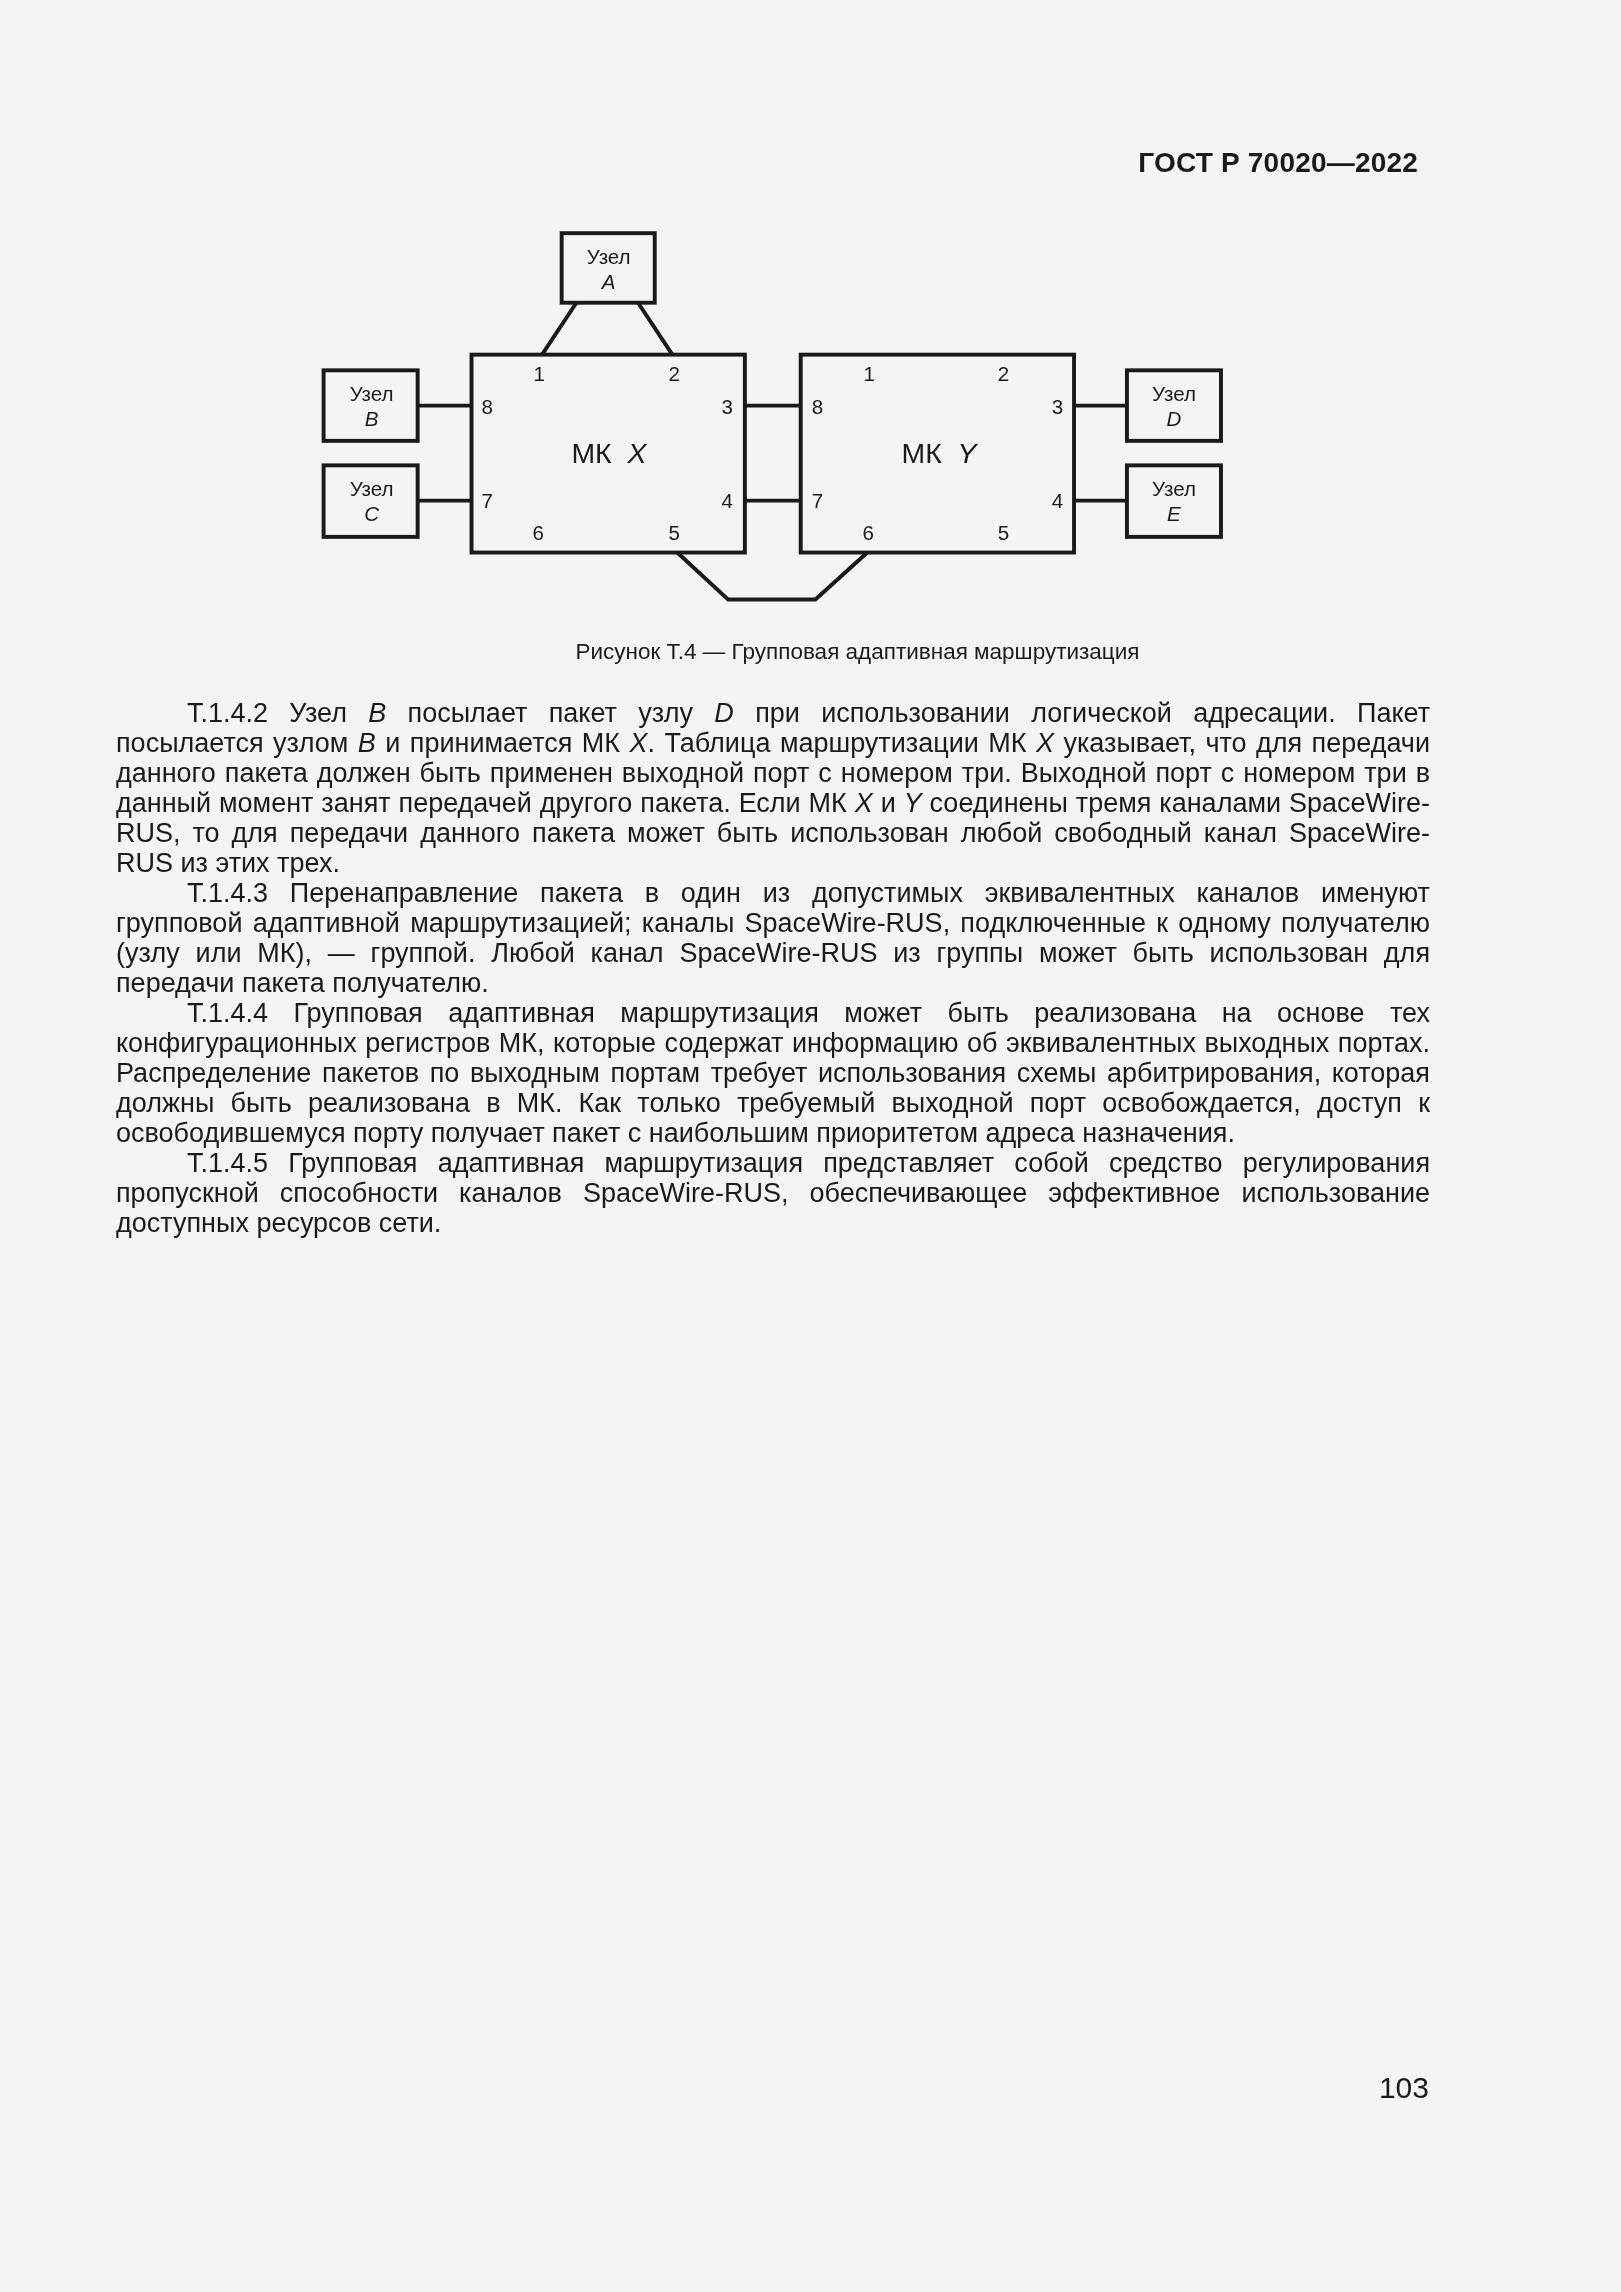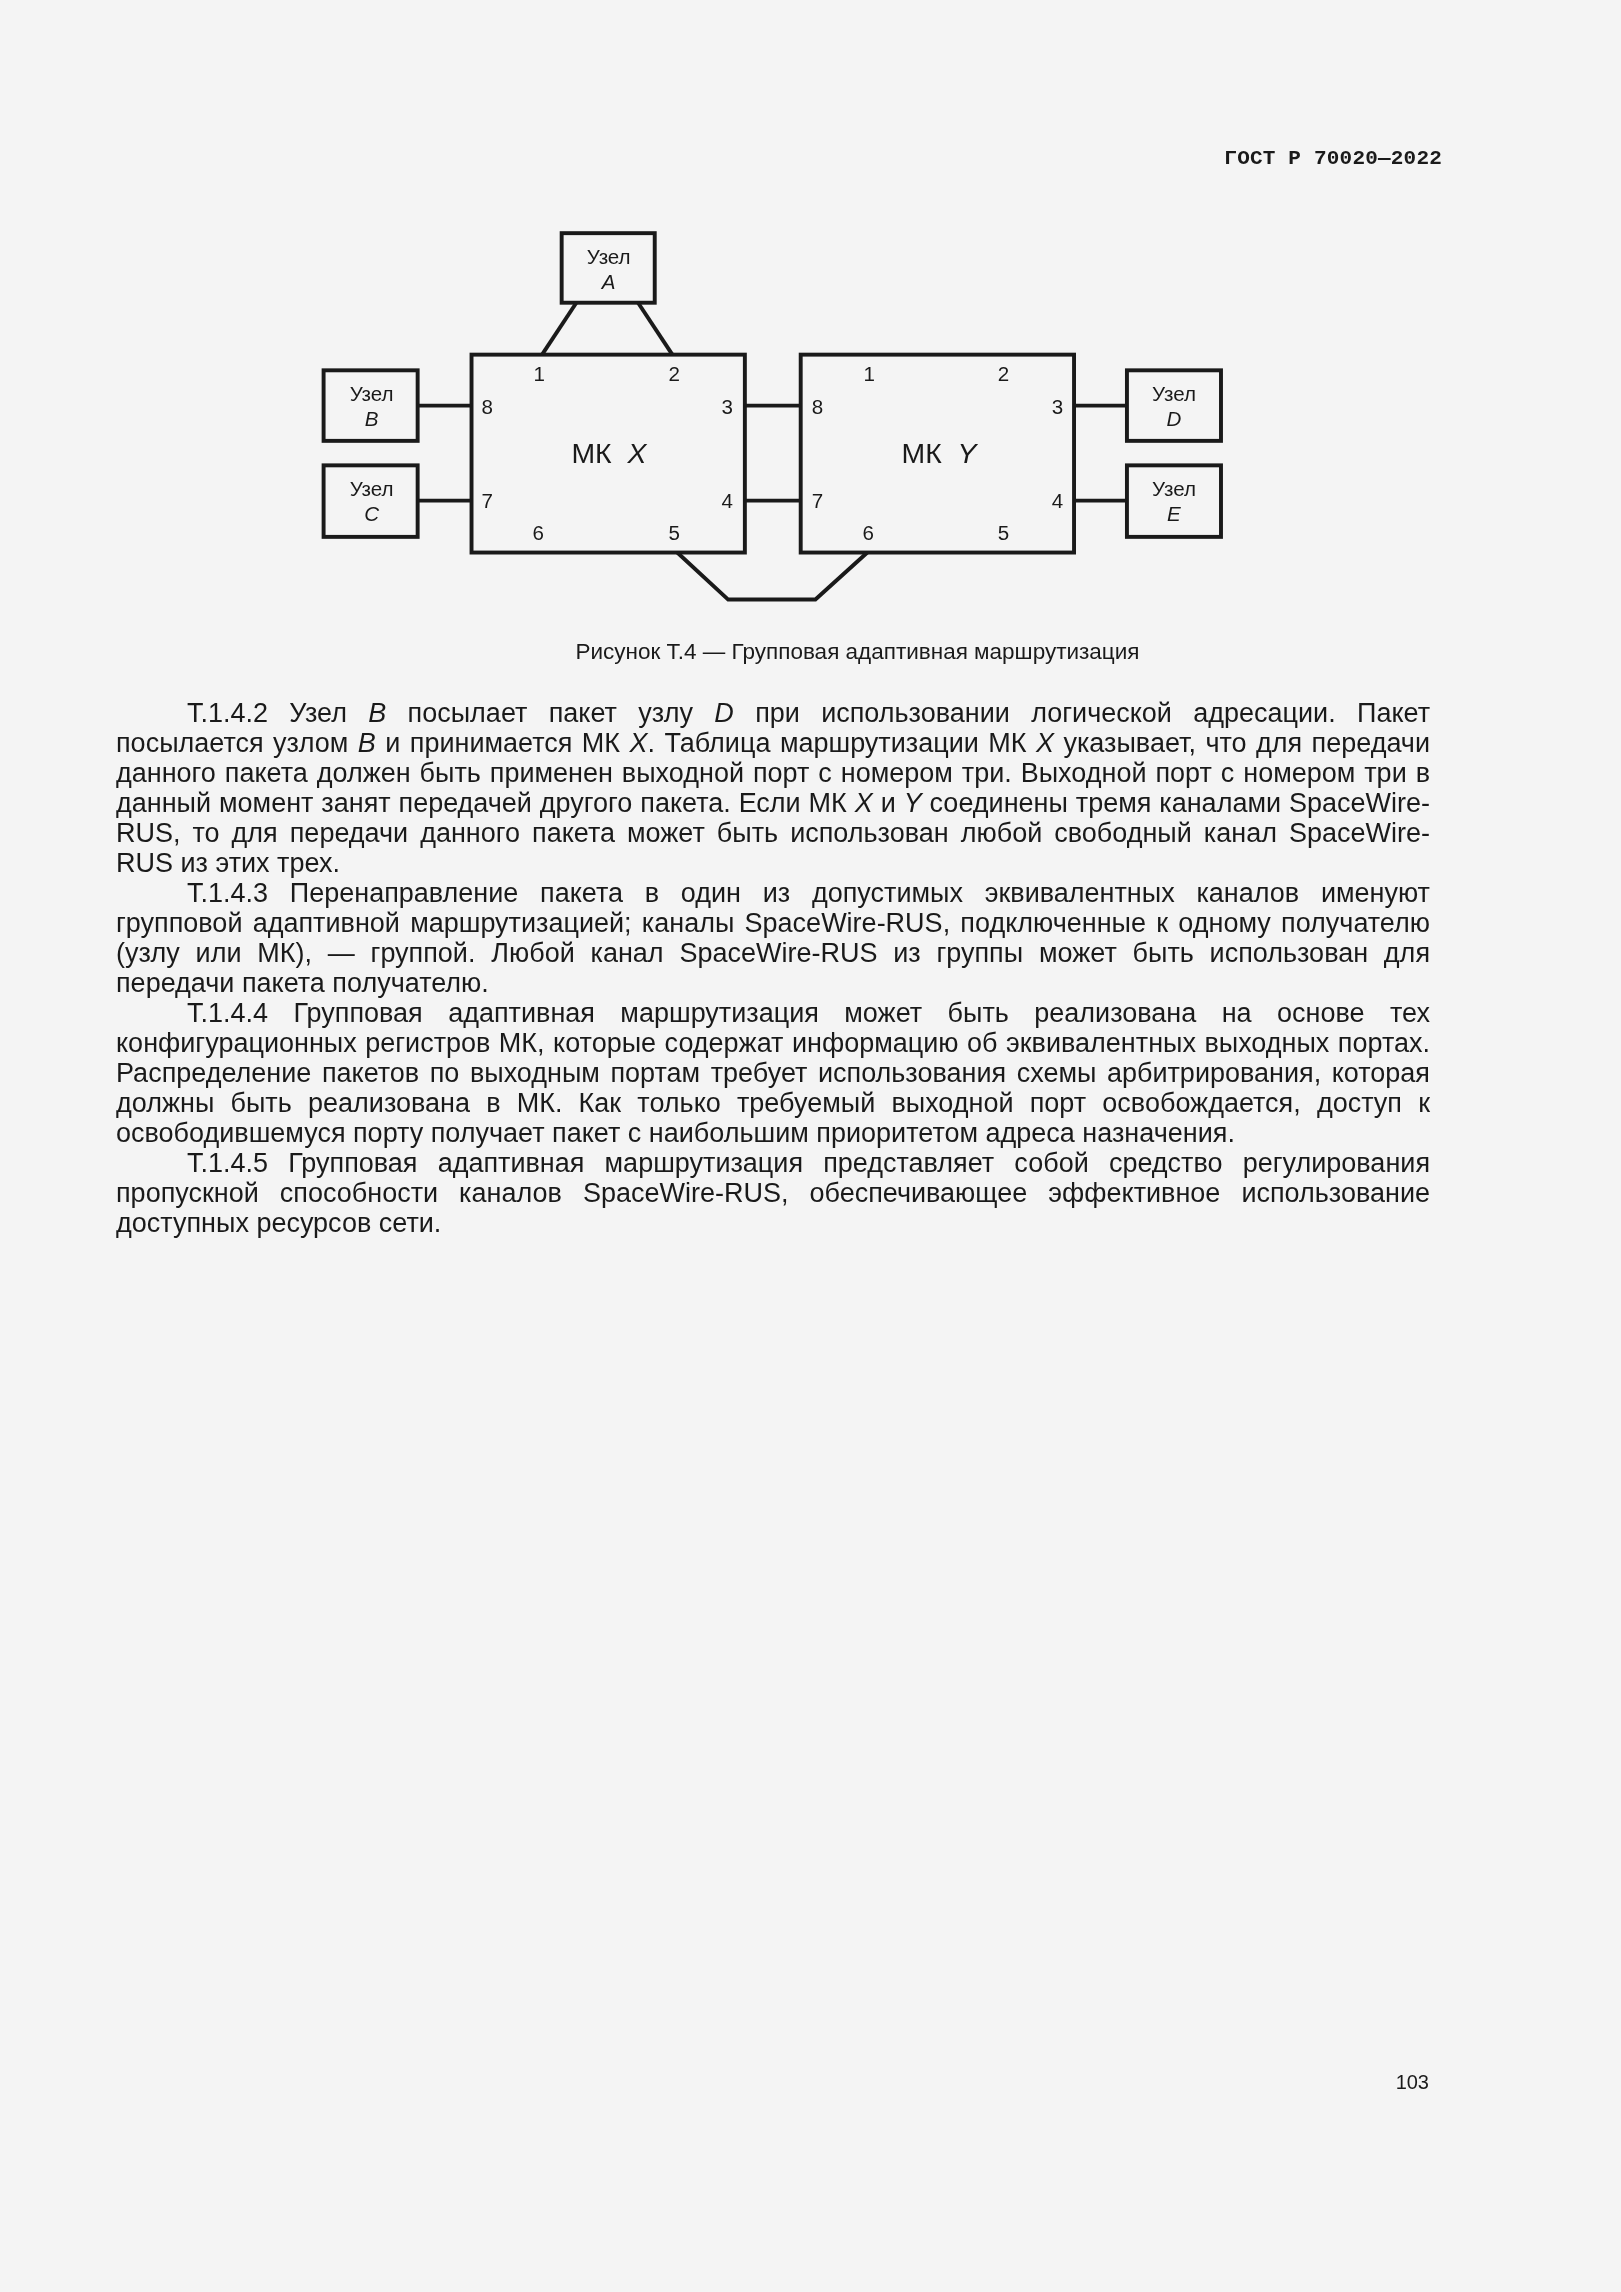--- a/index.html
+++ b/index.html
@@ -5,39 +5,39 @@
     html, body { margin: 0; padding: 0; }
     body {
       width: 1621px; height: 2293px;
       background: #f4f4f4;
       position: relative;
       font-family: "Liberation Sans", sans-serif;
       color: #1a1a1a;
       overflow: hidden;
     }
     .header {
-      position: absolute; top: 147px; right: 179px;
-      font-weight: bold; font-size: 21px; letter-spacing: 0.2px; font-family: Liberation Mono, monospace;
+      position: absolute; top: 147px; right: 203px;
+      font-weight: bold; font-size: 28px; letter-spacing: 0.2px;
     }
     .figure { position: absolute; left: 0; top: 0; width: 1604px; height: 627px; }
     .figure svg { position: absolute; left: 0; top: 0; }
     .lbl { font-family: "Liberation Sans", sans-serif; fill: #1a1a1a; }
     .caption {
       position: absolute; top: 639px; left: 0; width: 1715px;
       text-align: center; font-size: 22.5px;
     }
     .body-text {
       position: absolute; top: 698px; left: 116px; width: 1314px;
       font-size: 27px; line-height: 30px;
     }
     .para { margin: 0; text-align: justify; text-indent: 71px; }
     .para i { font-style: italic; }
     .page-num {
       position: absolute; top: 2071px; right: 192px;
-      font-size: 20px;
+      font-size: 30px;
     }
   </style>
 </head>
 <body>
 
 <div class="header">ГОСТ Р 70020—2022</div>
 
 <div class="figure">
   <svg width="1621" height="627" viewBox="0 0 1654 640" xmlns="http://www.w3.org/2000/svg">
     <g stroke="#1a1a1a" stroke-width="4" fill="none">

